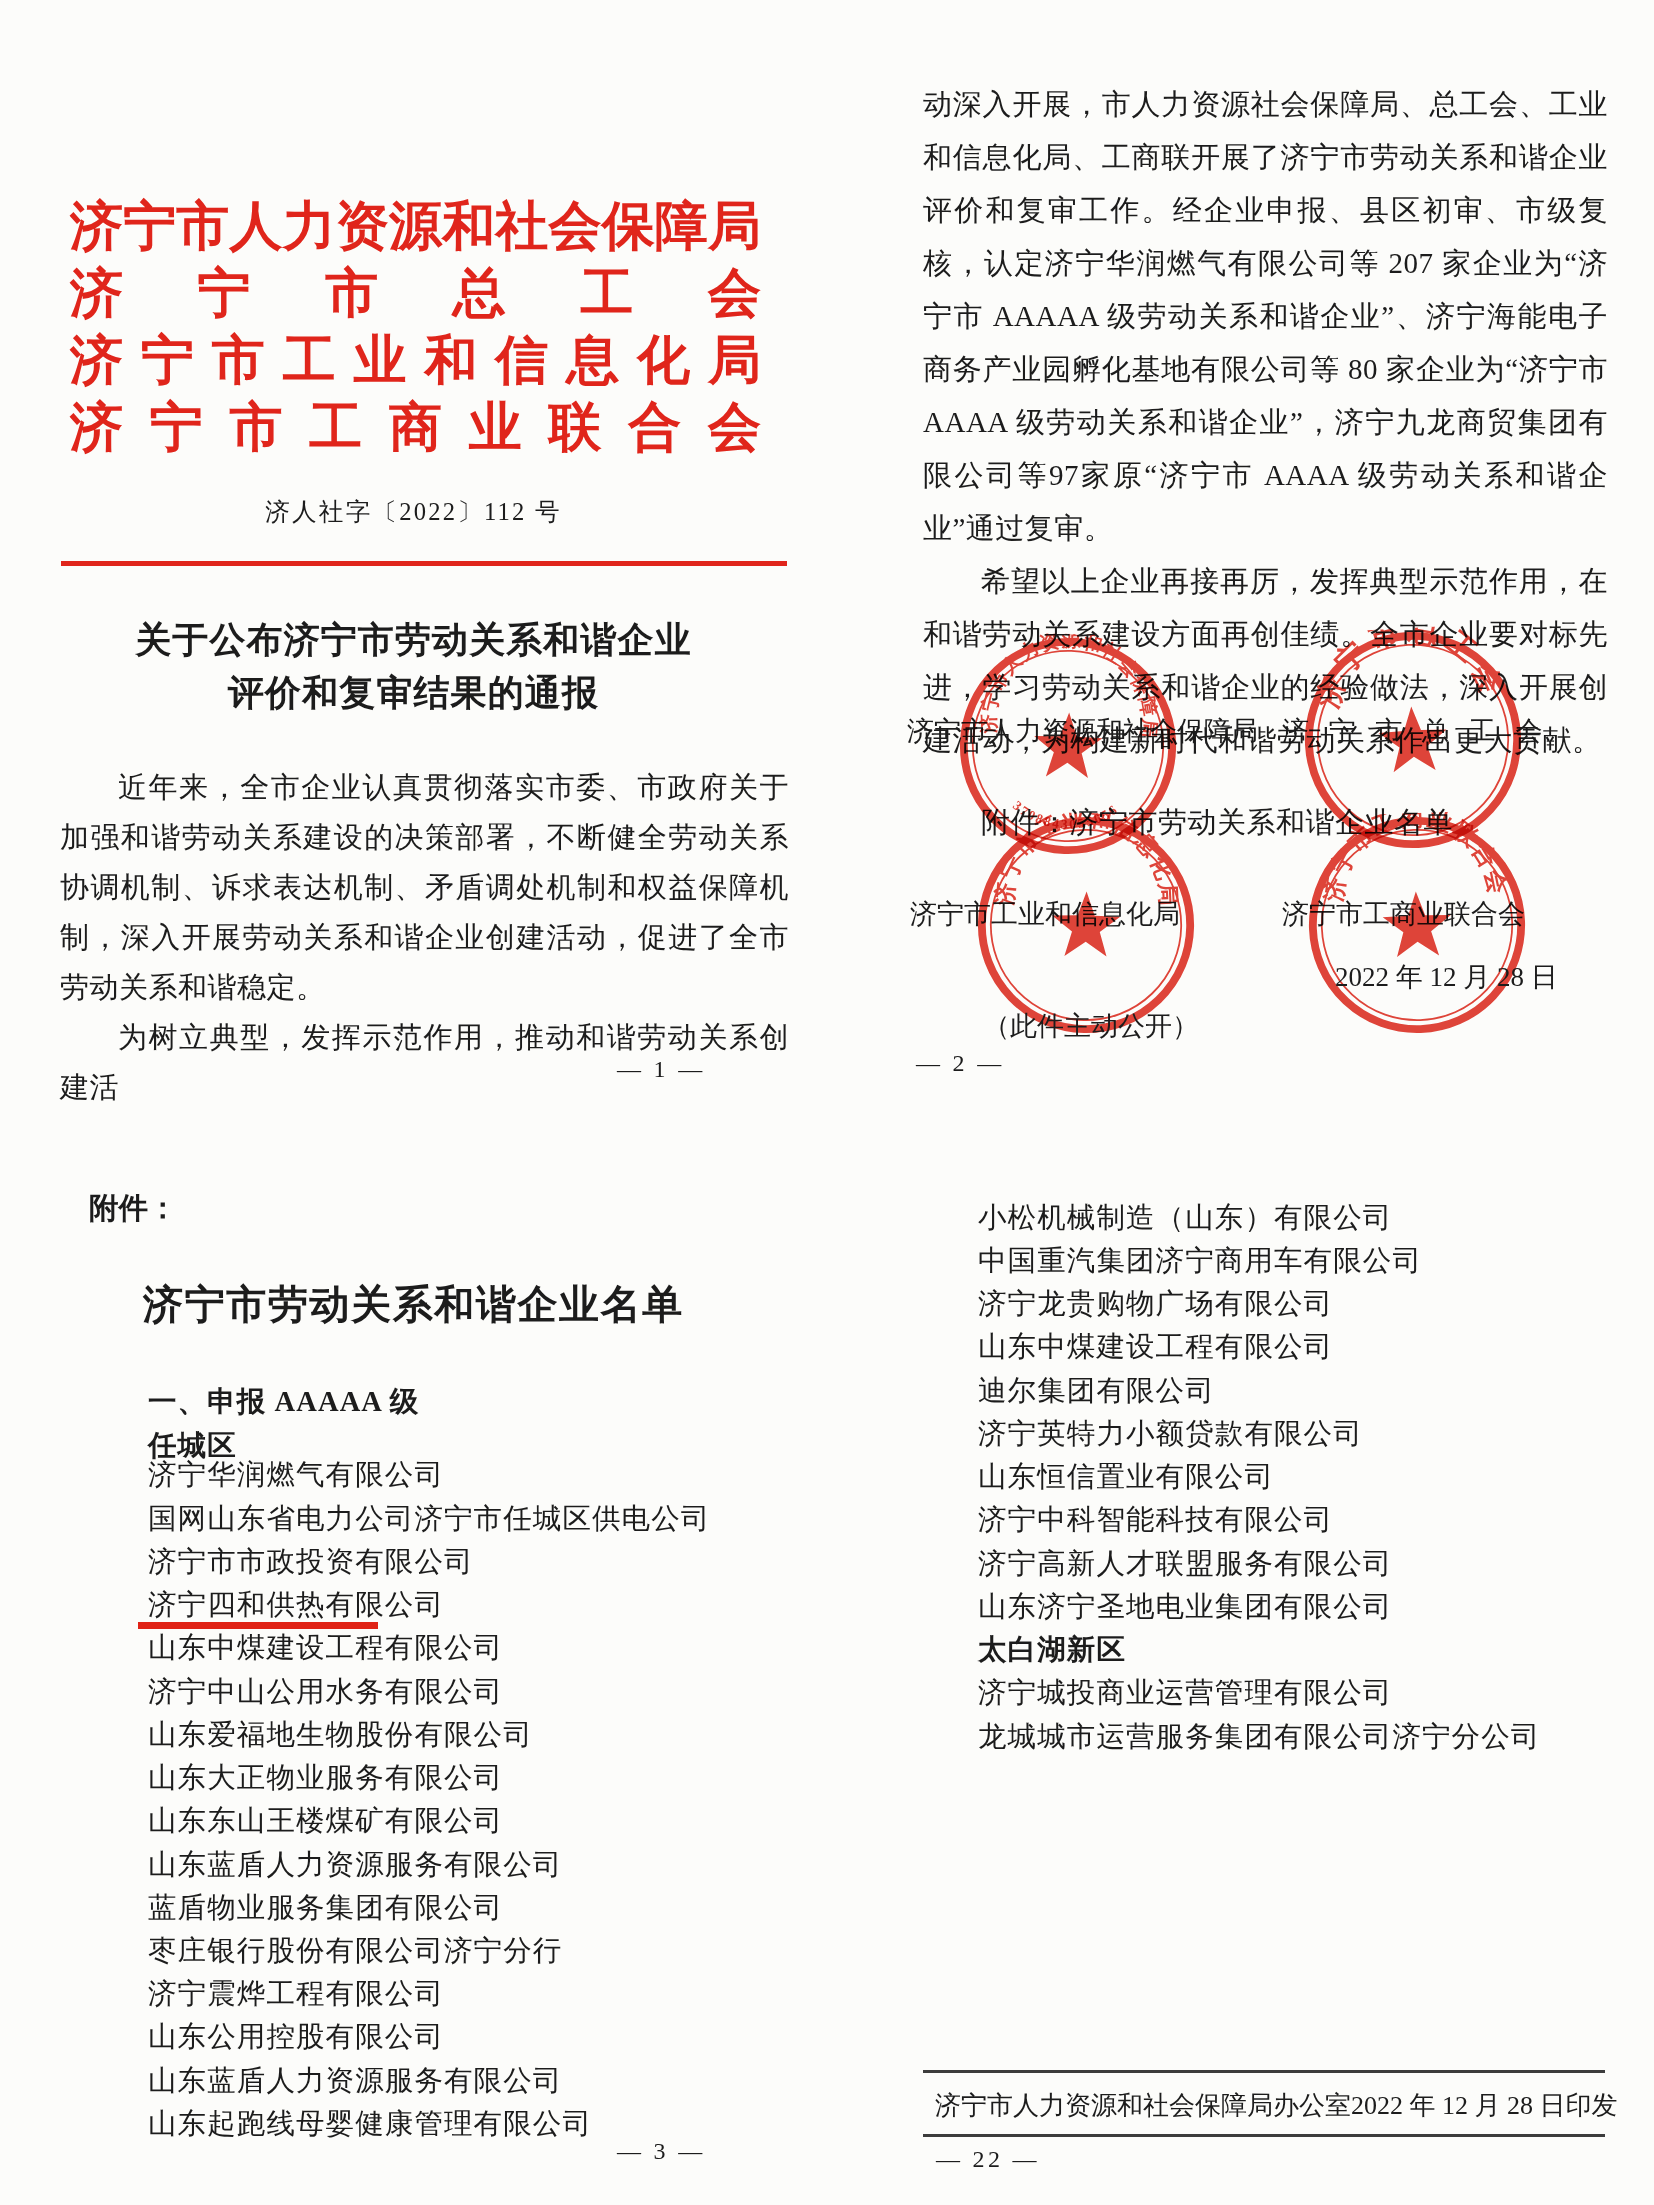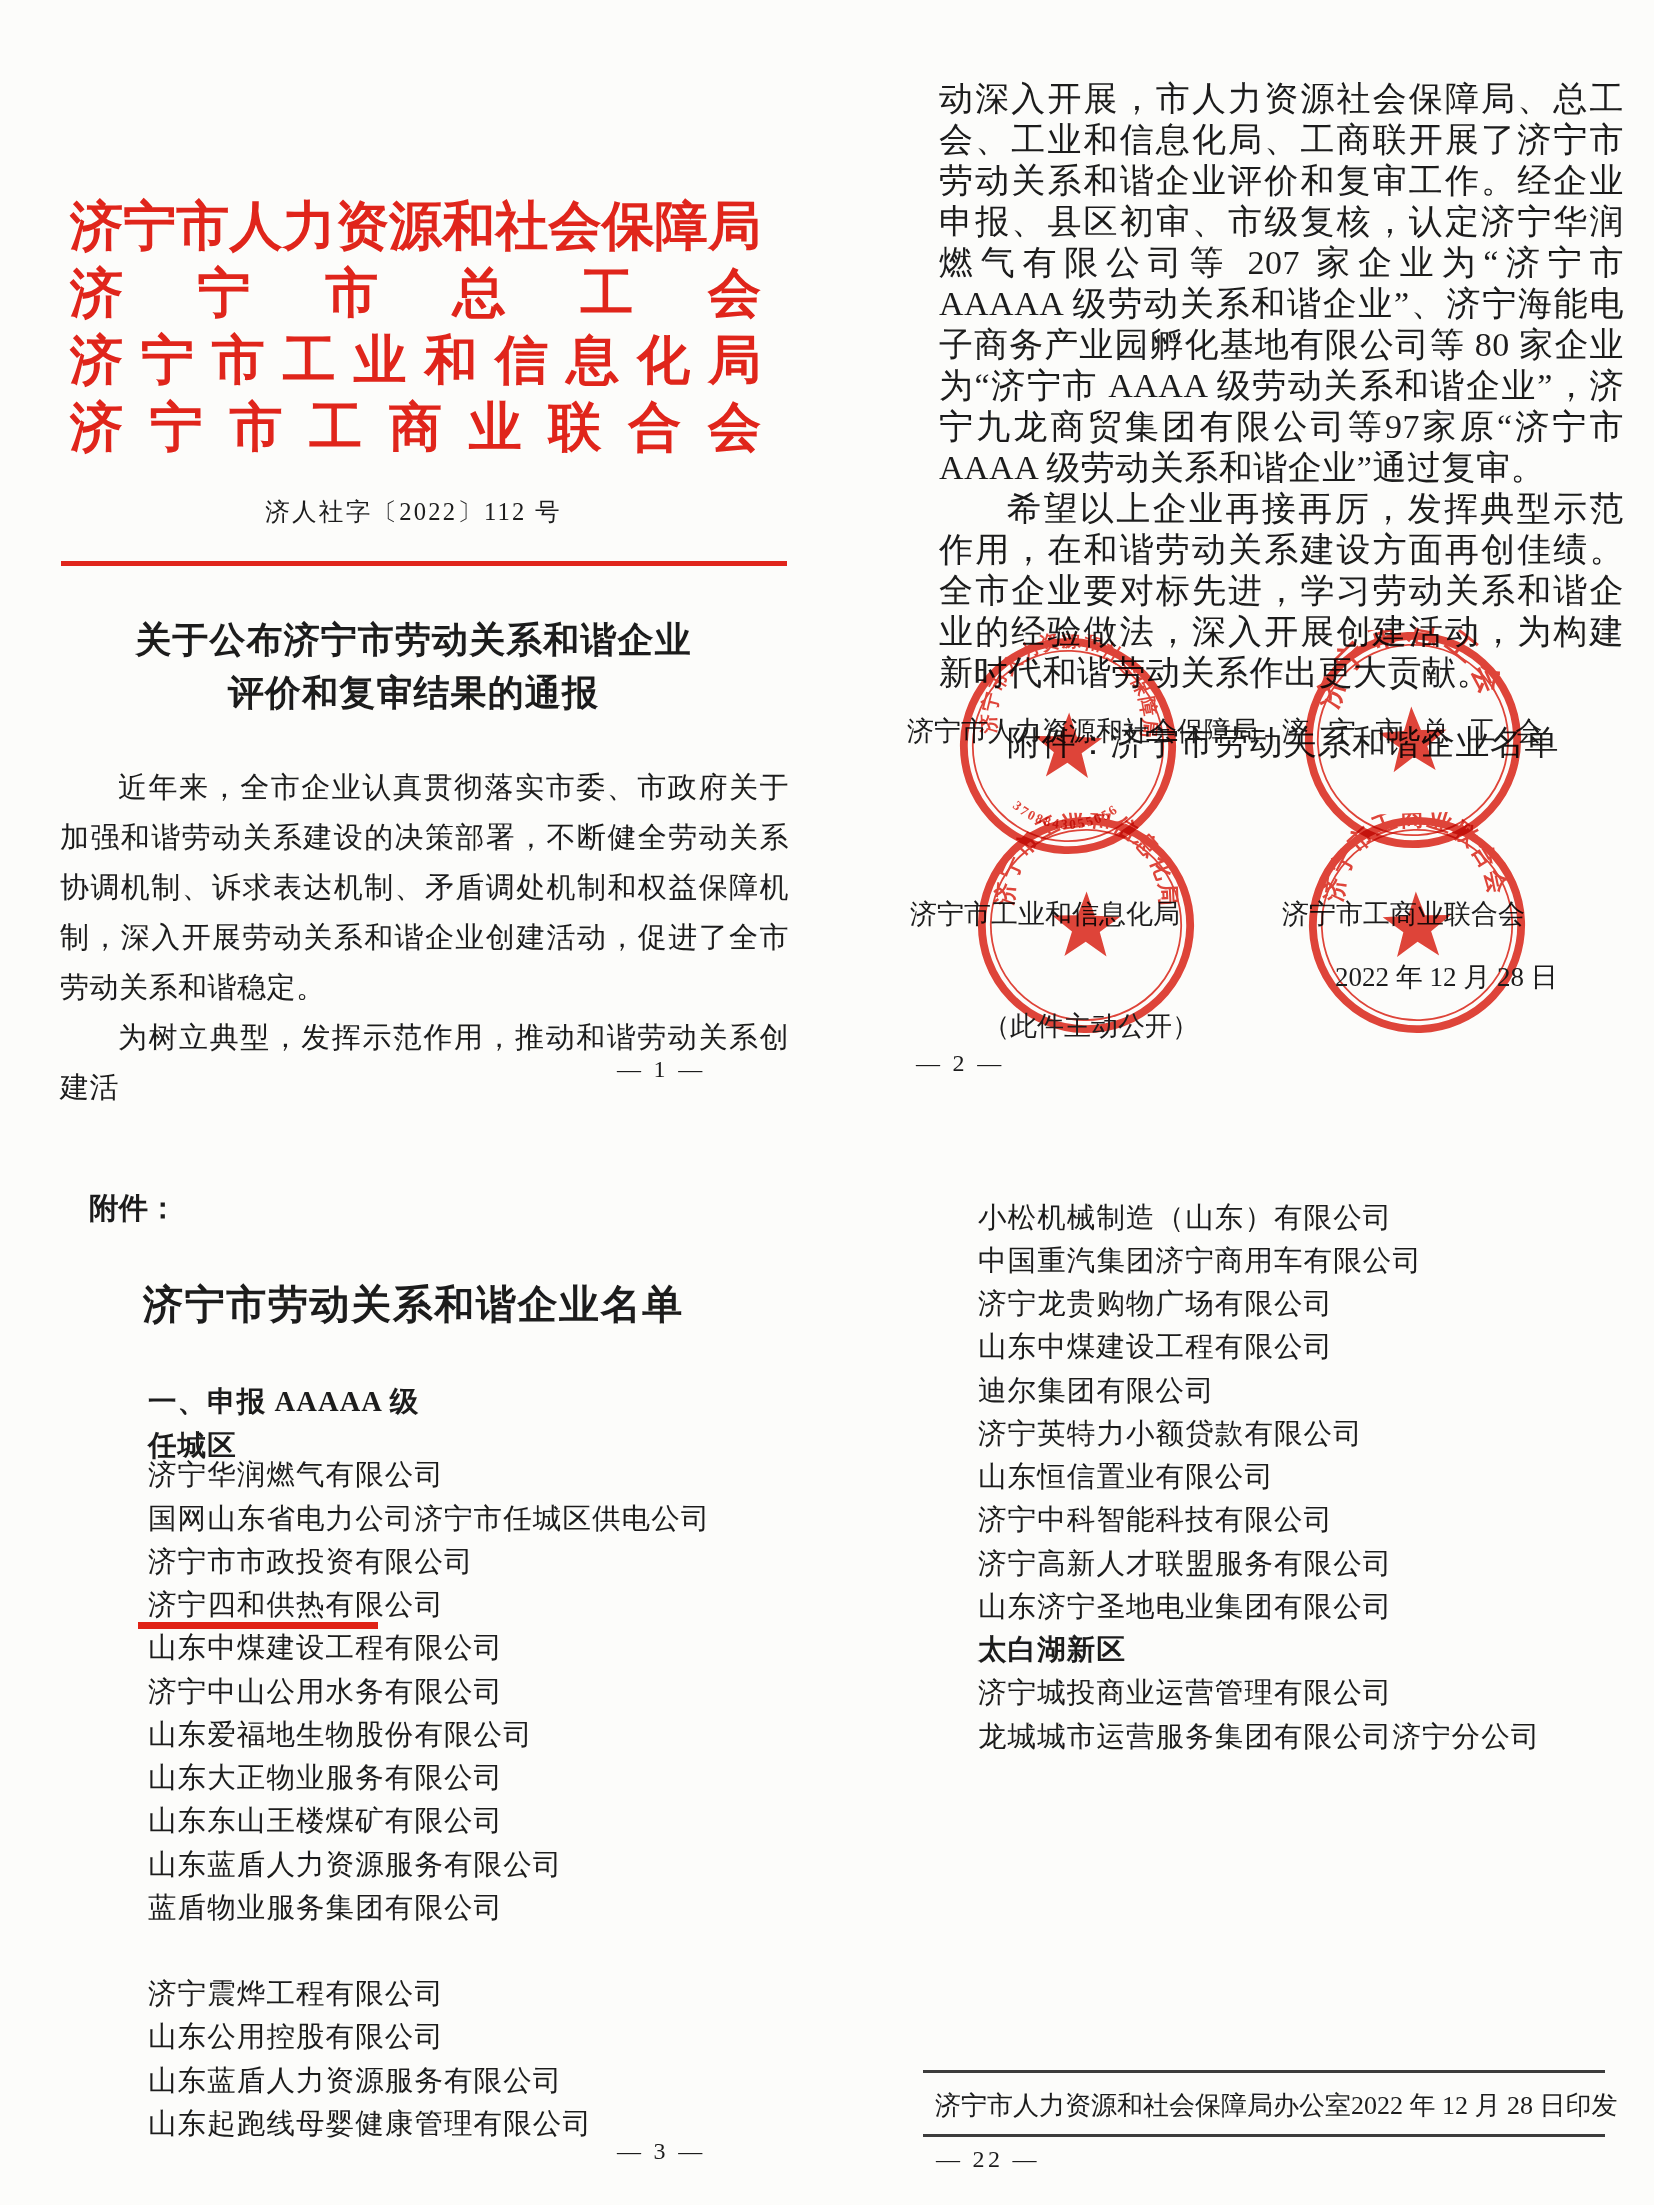--- a/index.html
+++ b/index.html
@@ -31,21 +31,21 @@
   }
   .doc-number{left:0;top:495px;width:827px;text-align:center;font-size:24.6px;letter-spacing:2.2px;}
   .red-rule{left:61px;top:561px;width:726px;height:4.9px;background:var(--header_red);}
   .doc-title{left:0;width:827px;text-align:center;font-weight:bold;font-size:36px;letter-spacing:1.1px;}
   .body-block{left:60px;width:729px;font-size:29px;line-height:50px;text-align:justify;letter-spacing:0.5px;}
   .body-block p{margin:0;}
   .indent{text-indent:2em;}
   .pagenum{font-size:24px;letter-spacing:3.3px;white-space:nowrap;}
 
   
-  #page2 .body-block{left:112px;top:78px;width:685px;font-size:34px;line-height:41px;}
+  #page2 .body-block{left:96px;top:78px;width:685px;font-size:29px;line-height:53px;}
   #page2 .attach-line{margin-top:28.5px;}
   .signer-name{font-size:27px;white-space:nowrap;}
   .spread6{letter-spacing:19.7px;}
   .seal{position:absolute;width:224px;height:224px;opacity:.88;mix-blend-mode:multiply;}
   .seal svg{width:100%;height:100%;}
   .seal text{fill:var(--seal_red);font-family:"Liberation Serif","DejaVu Serif",serif;font-weight:bold;}
   .date-line{font-size:27px;white-space:nowrap;}
   .note-line{font-size:27px;white-space:nowrap;}
 
   
@@ -159,20 +159,21 @@
     <div class="abs list-item" style="top:440px;">济宁市市政投资有限公司</div>
     <div class="abs list-item" style="top:483px;">济宁四和供热有限公司</div>
     <div class="abs red-underline" style="top:519px;"></div>
     <div class="abs list-item" style="top:526px;">山东中煤建设工程有限公司</div>
     <div class="abs list-item" style="top:570px;">济宁中山公用水务有限公司</div>
     <div class="abs list-item" style="top:613px;">山东爱福地生物股份有限公司</div>
     <div class="abs list-item" style="top:656px;">山东大正物业服务有限公司</div>
     <div class="abs list-item" style="top:699px;">山东东山王楼煤矿有限公司</div>
     <div class="abs list-item" style="top:743px;">山东蓝盾人力资源服务有限公司</div>
     <div class="abs list-item" style="top:786px;">蓝盾物业服务集团有限公司</div>
+    <div class="abs list-item" style="top:829px;">枣庄银行股份有限公司济宁分行</div>
     <div class="abs list-item" style="top:872px;">济宁震烨工程有限公司</div>
     <div class="abs list-item" style="top:915px;">山东公用控股有限公司</div>
     <div class="abs list-item" style="top:959px;">山东蓝盾人力资源服务有限公司</div>
     <div class="abs list-item" style="top:1002px;">山东起跑线母婴健康管理有限公司</div>
 
     <div class="abs pagenum" style="left:617px;top:1035px;">— 3 —</div>
   </div>
 
   <div class="page" id="page4">
     <div class="abs list-item" style="top:96px;">小松机械制造（山东）有限公司</div>

